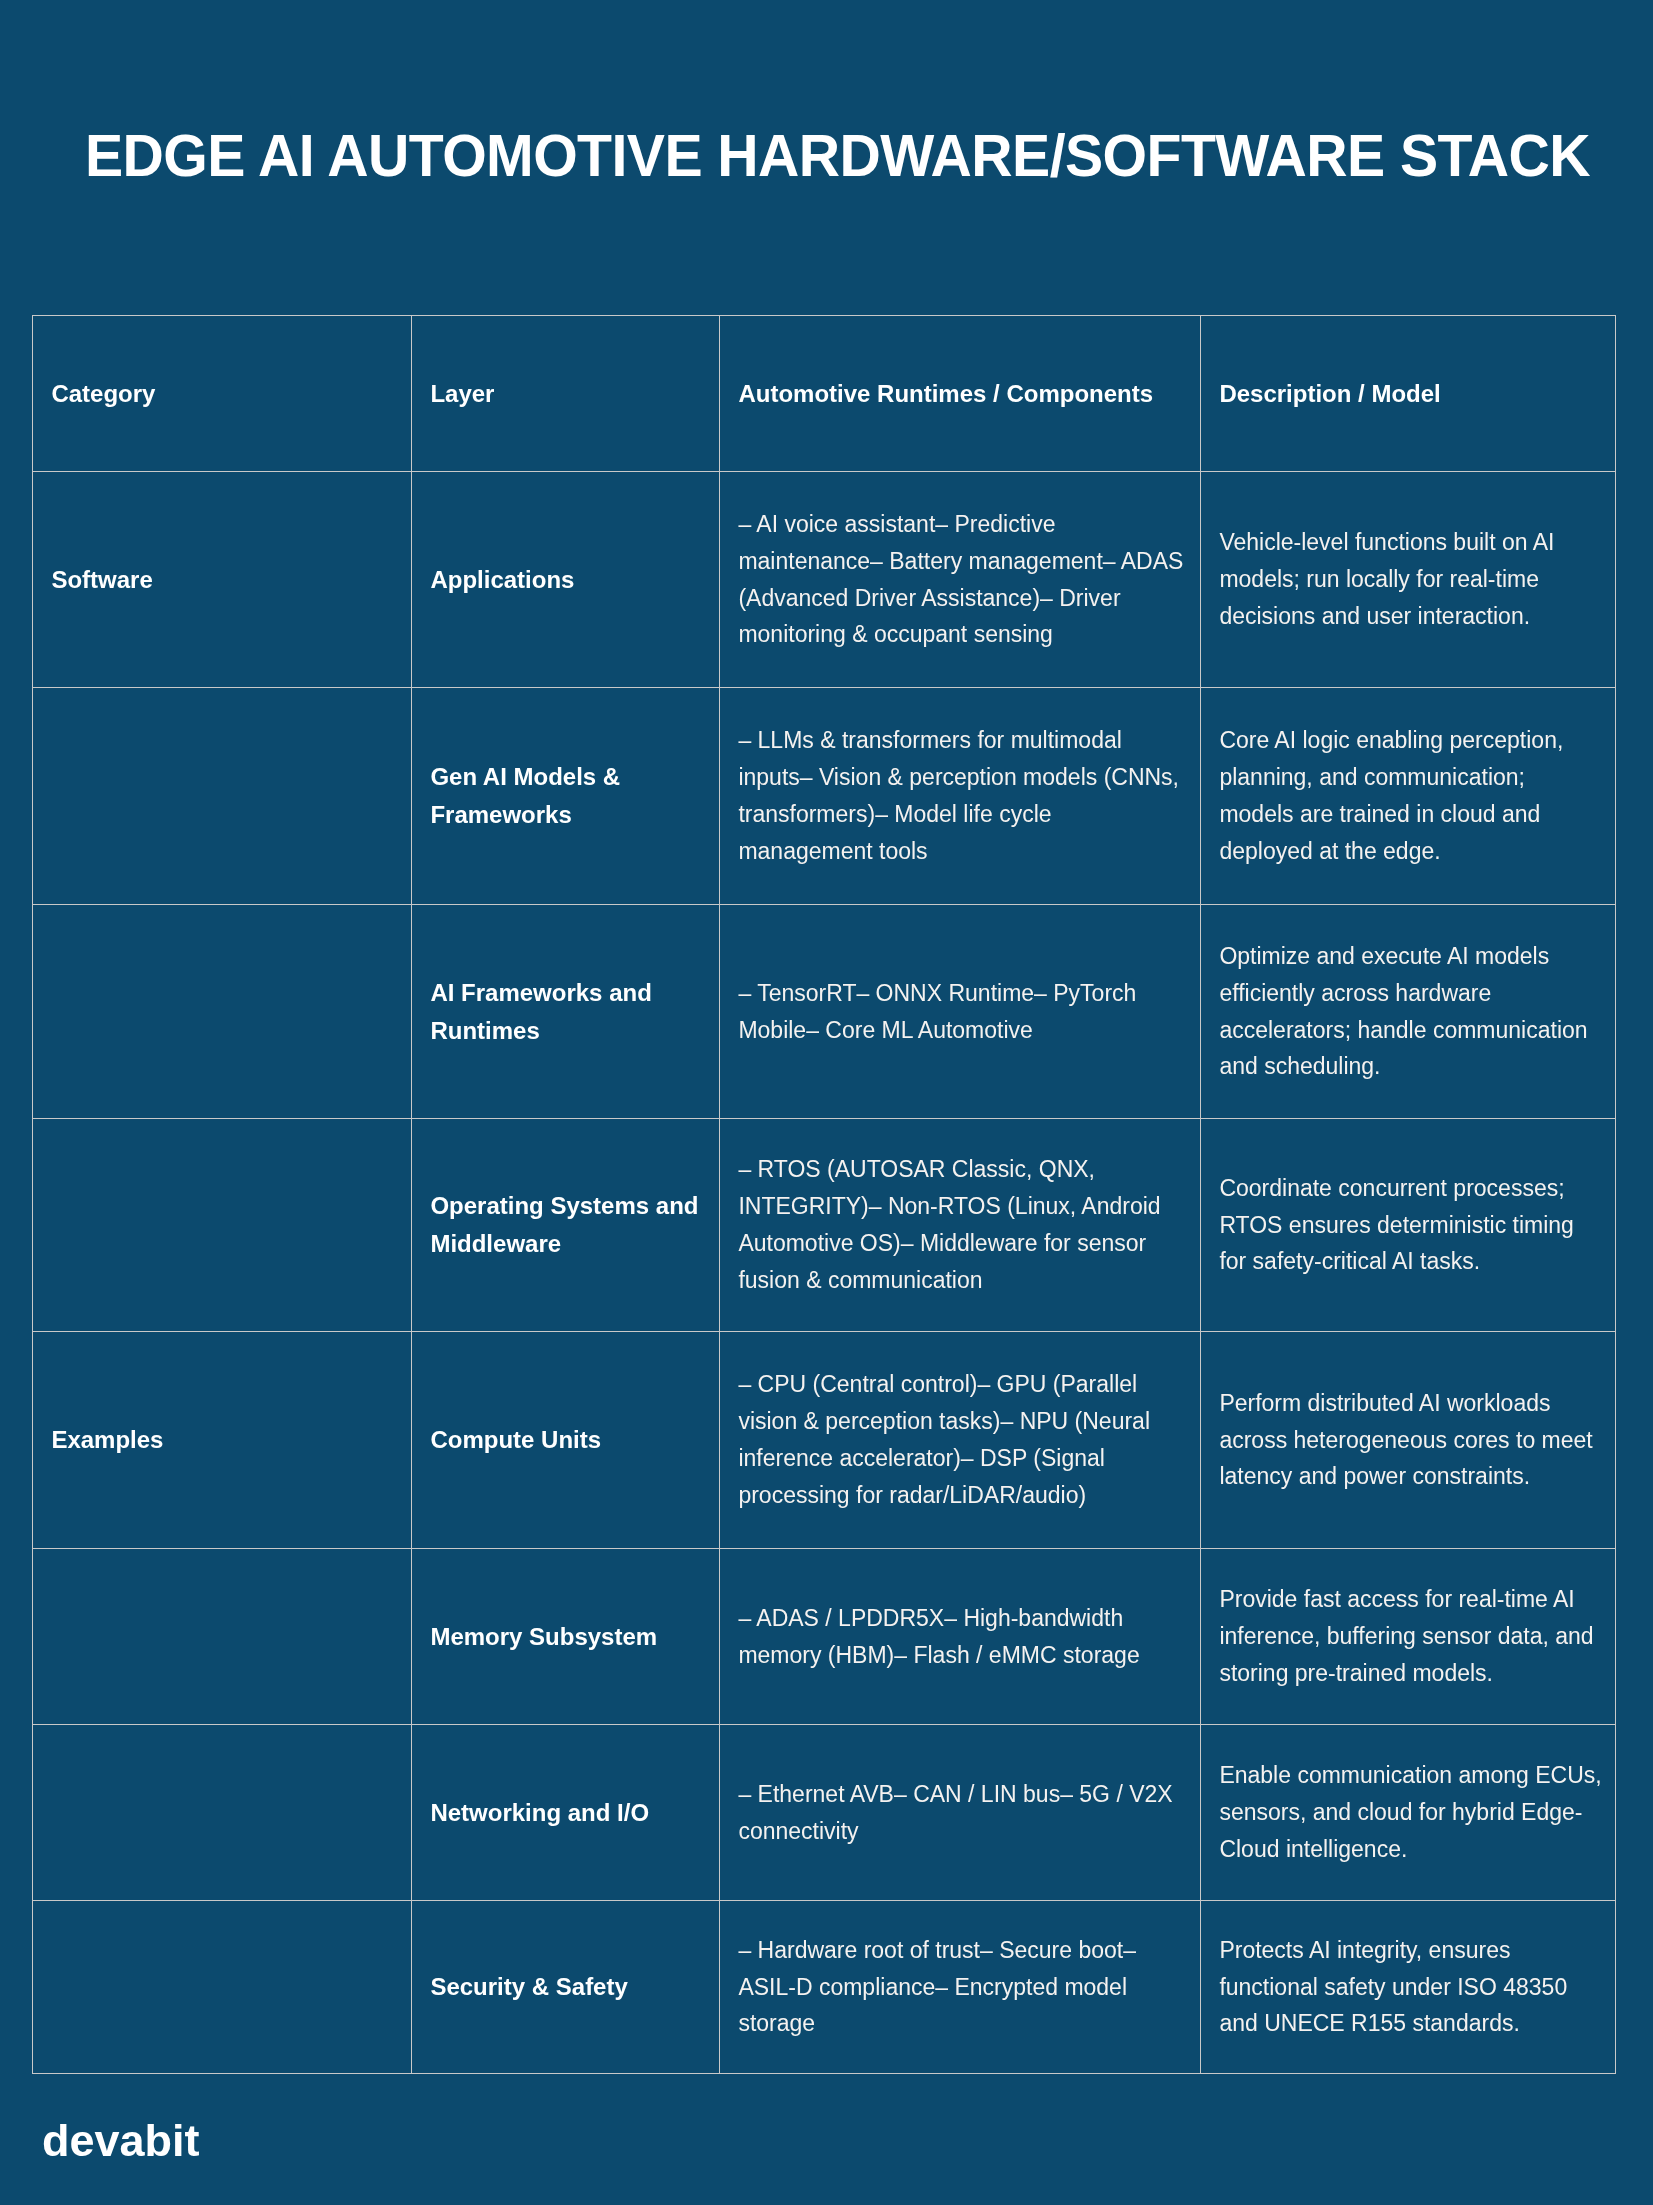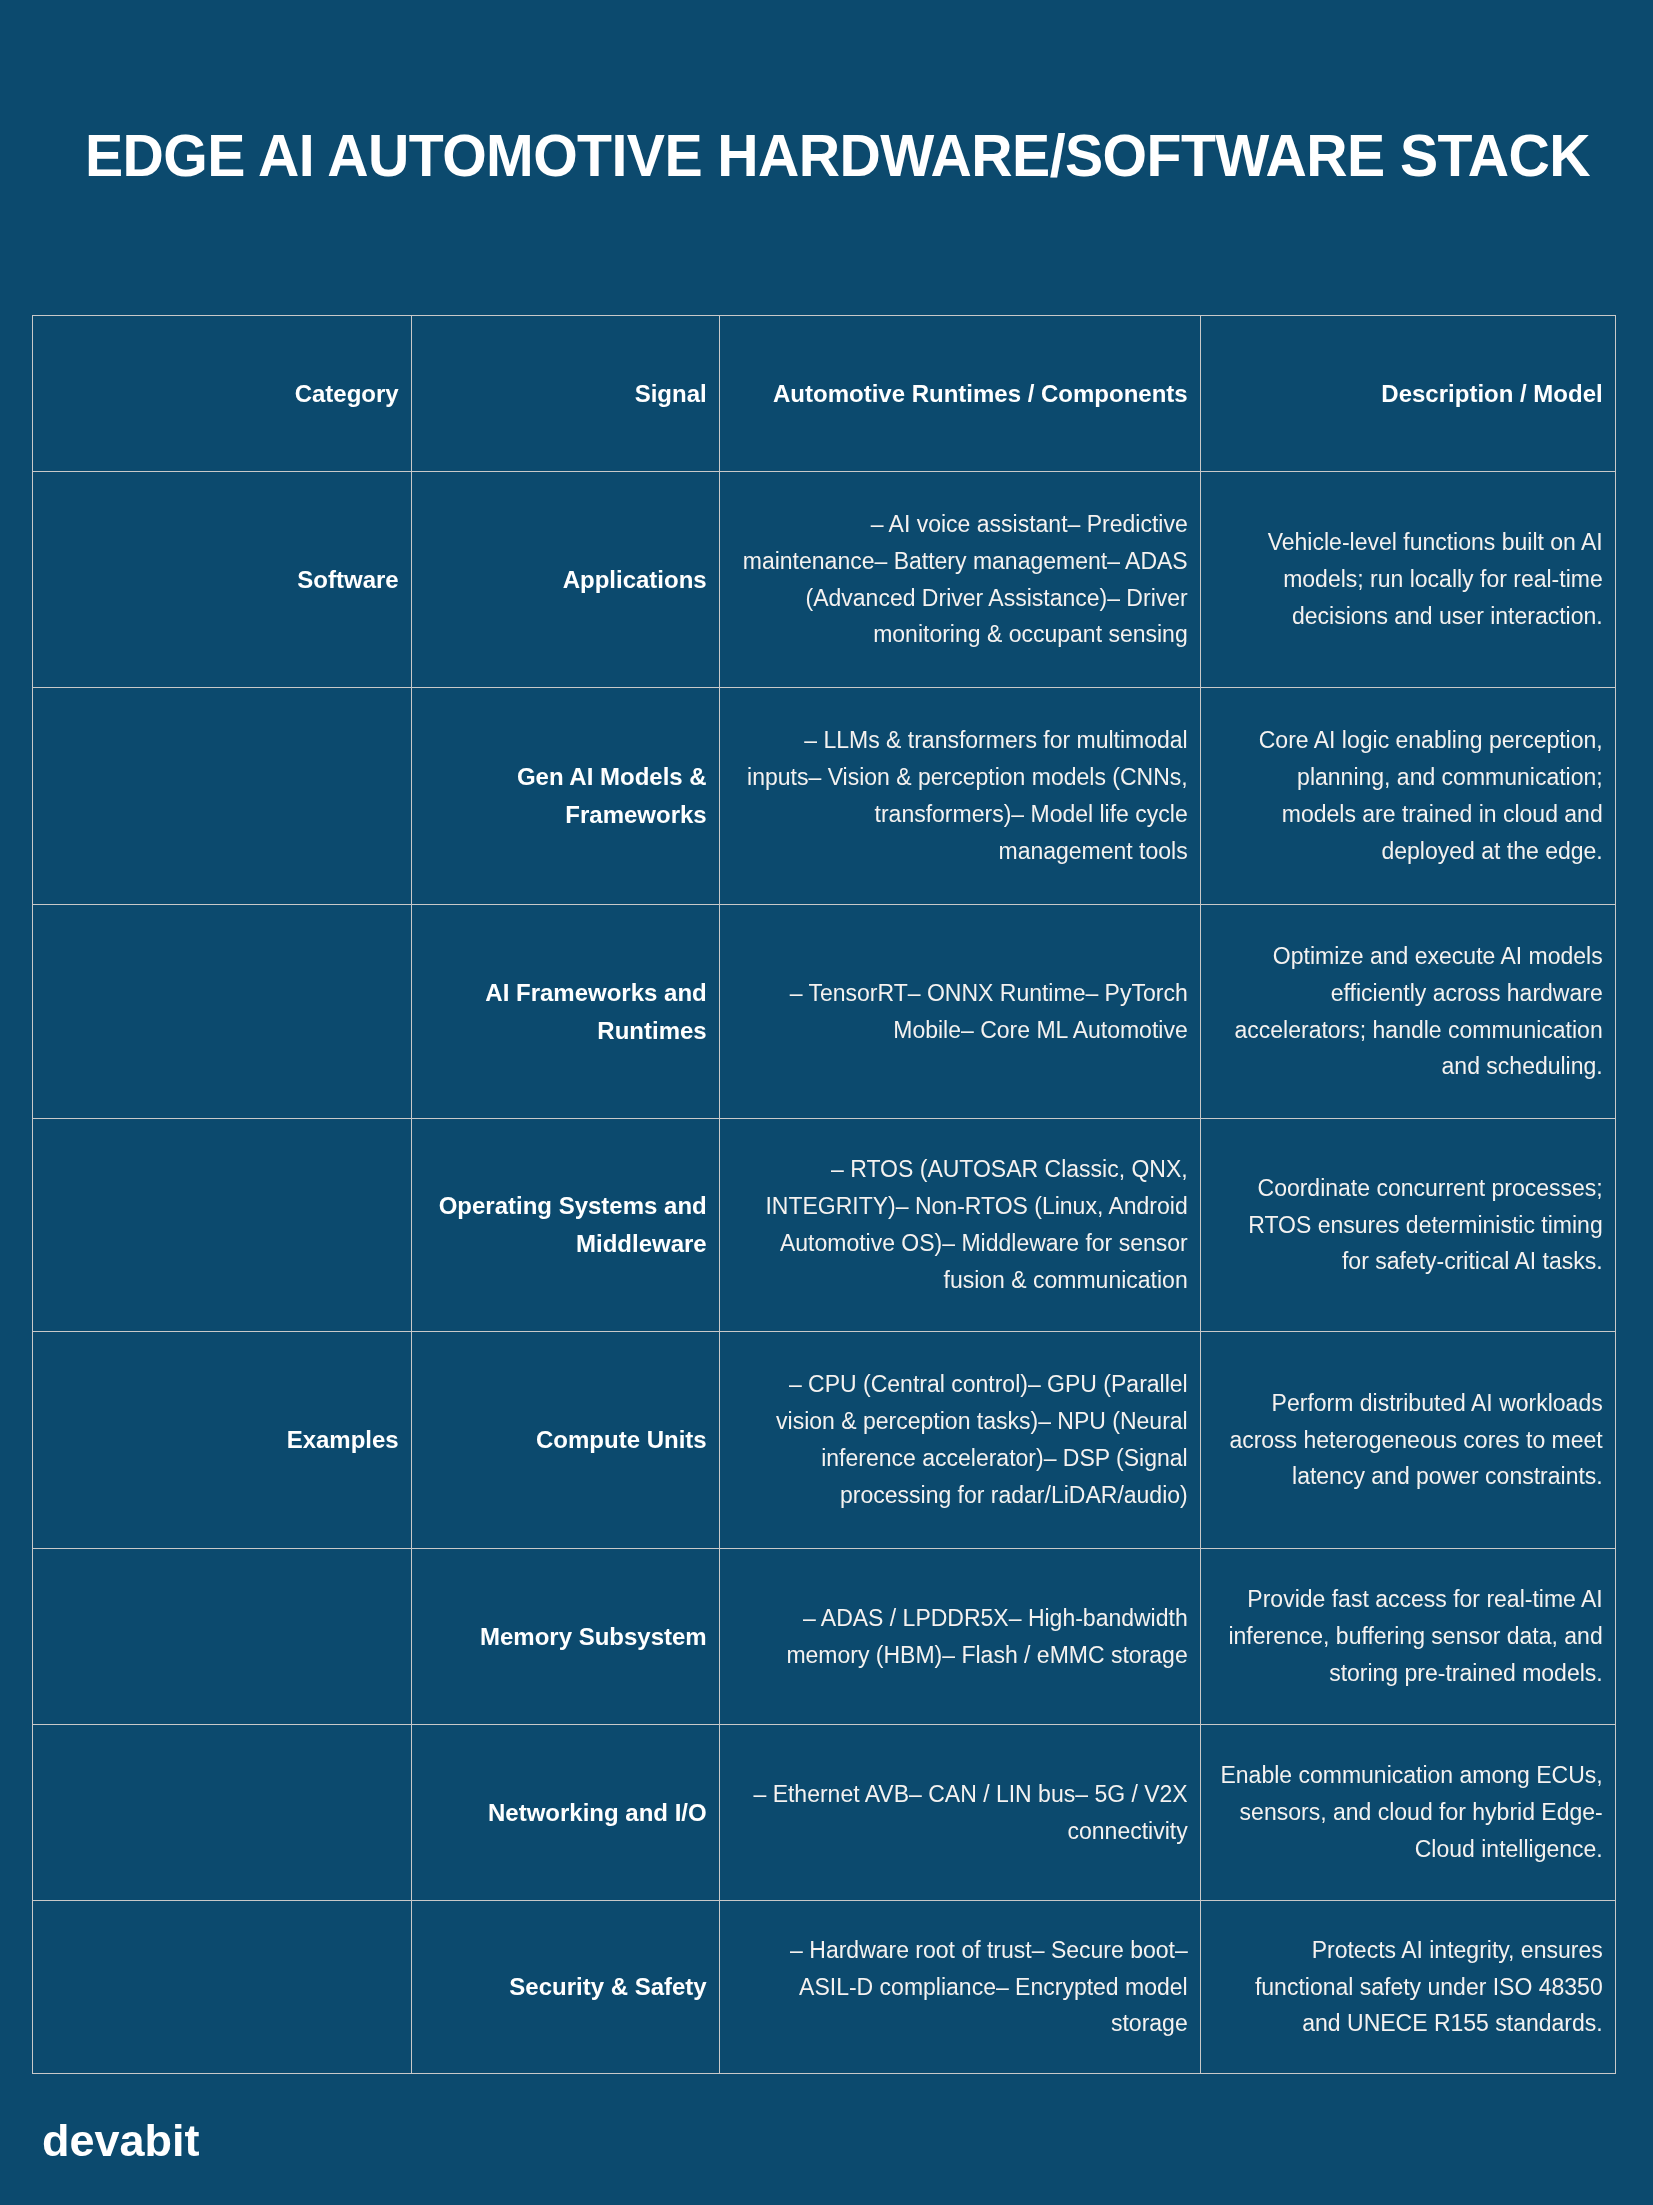--- a/index.html
+++ b/index.html
@@ -36,21 +36,21 @@
     width: 1583px;
     border-collapse: collapse;
     table-layout: fixed;
     color: #f5f2f0;
   }
   table.stack td, table.stack th {
     border: 1.2px solid #c9c9c9;
     border-top-width: 1.8px;
     border-bottom-width: 1.8px;
     vertical-align: middle;
-    text-align: right;
+    text-align: left;
     font-size: 23px;
     line-height: 1.6;
     font-weight: 400;
     padding: 11px 12.3px 11px 18.4px;
     overflow: hidden;
   }
   table.stack th,
   table.stack td.cell-bold {
     font-weight: 700;
     font-size: 24px;
@@ -88,21 +88,21 @@
   <table class="stack">
     <colgroup>
       <col style="width:379px">
       <col style="width:308px">
       <col style="width:481px">
       <col style="width:415px">
     </colgroup>
     <tbody>
       <tr class="r-head">
         <th>Category</th>
-        <th>Signal</th>
+        <th>Layer</th>
         <th>Automotive Runtimes / Components</th>
         <th>Description / Model</th>
       </tr>
 
       <tr class="r-0">
         <td class="cell-bold">Software</td>
         <td class="cell-bold">Applications</td>
         <td>– AI voice assistant– Predictive maintenance– Battery management– ADAS (Advanced Driver Assistance)– Driver monitoring &amp; occupant sensing</td>
         <td>Vehicle-level functions built on AI models; run locally for real-time decisions and user interaction.</td>
       </tr>

